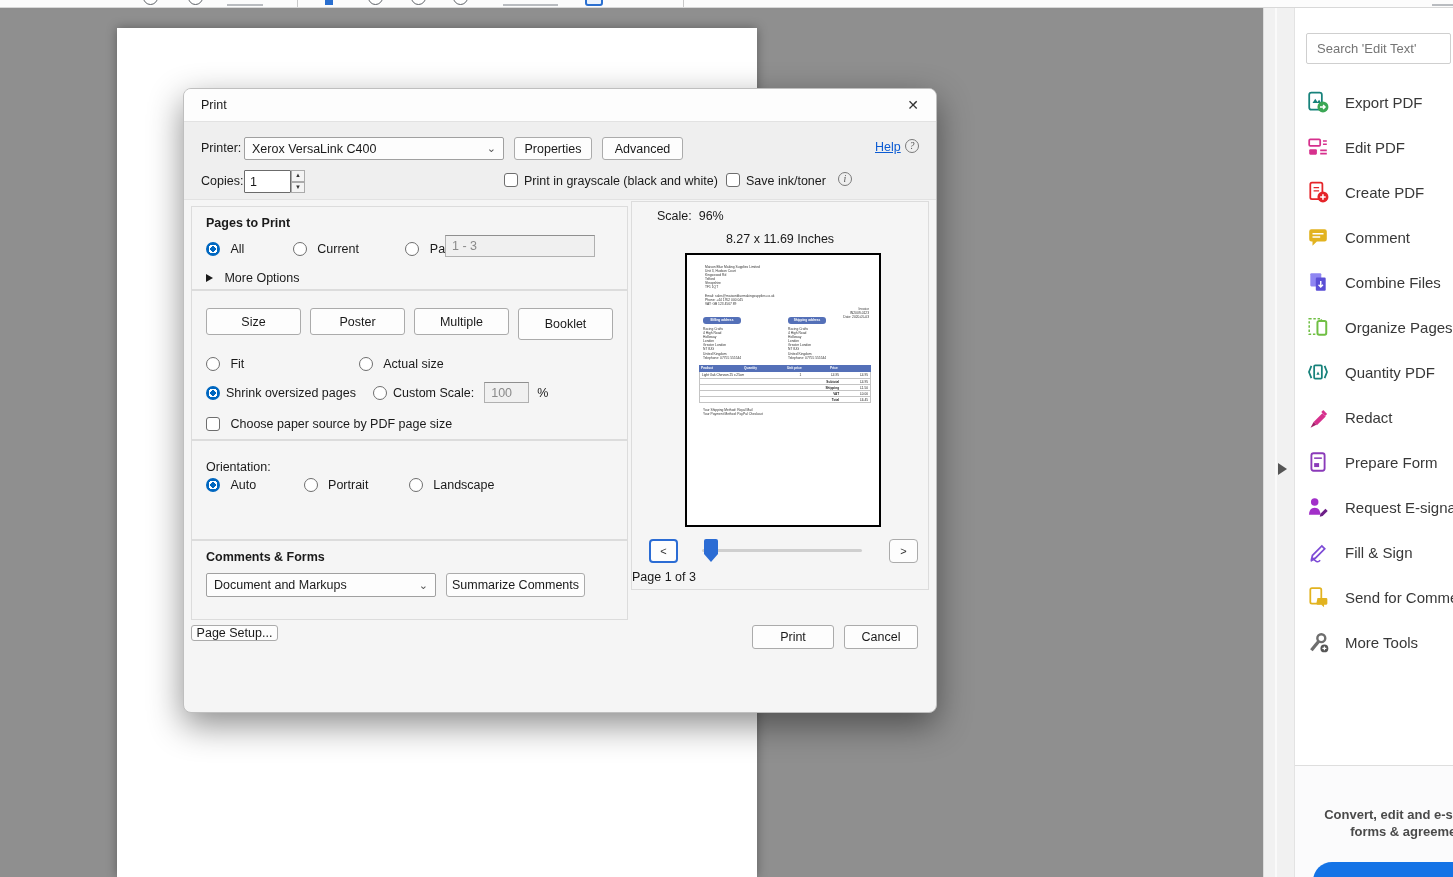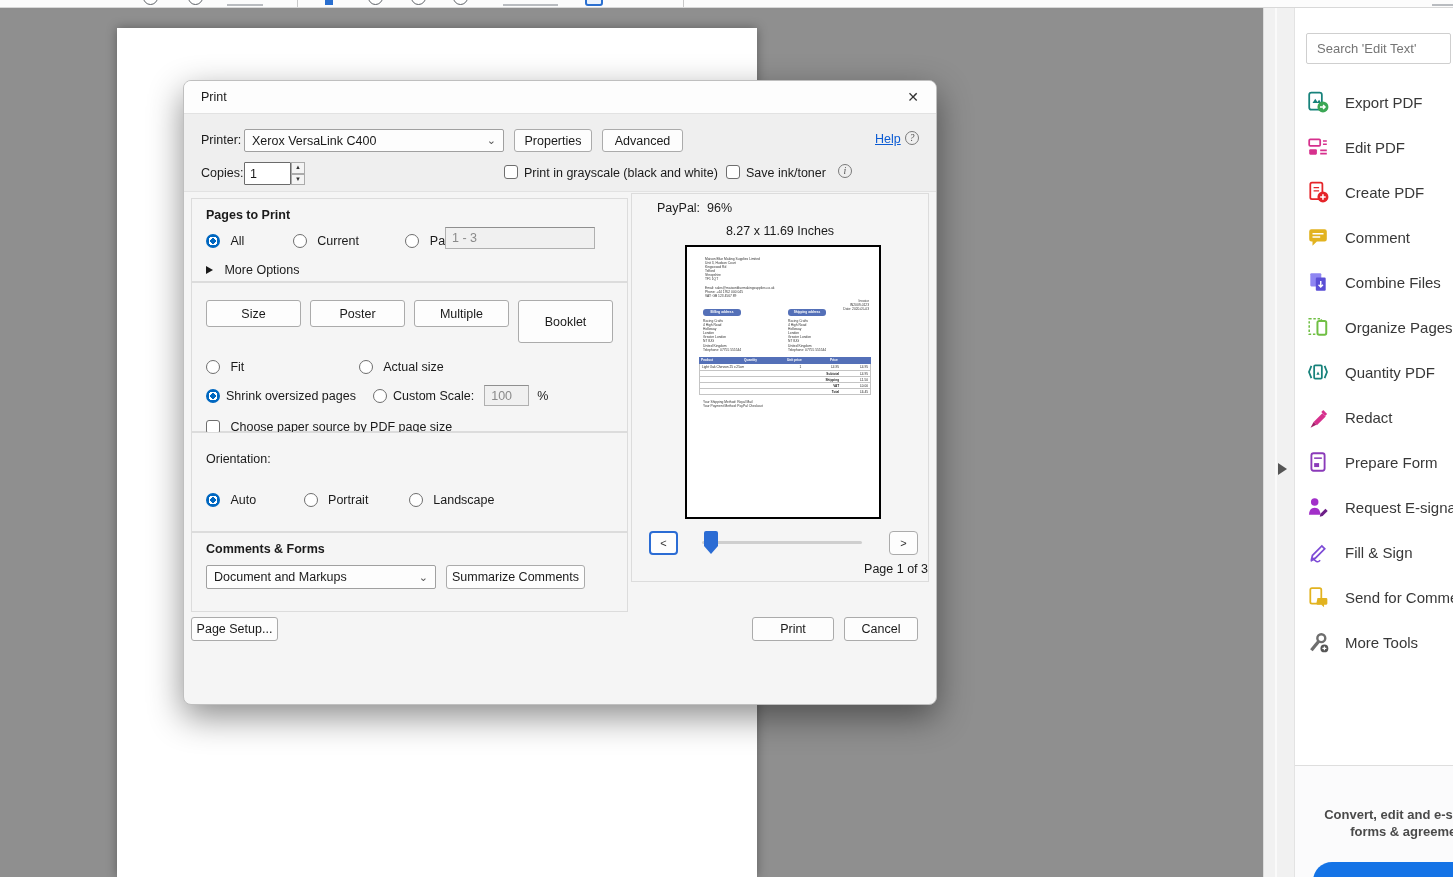--- a/index.html
+++ b/index.html
@@ -37,21 +37,21 @@
   .tool { position:absolute; left:12px; width:280px; height:36px; display:flex; align-items:center; cursor:pointer; }
   .tool .ticon { width:22px; height:22px; margin-right:16px; flex:0 0 22px; }
   .tool .tlabel { font-size:15px; color:#383838; white-space:nowrap; }
   #promo { position:absolute; left:0; top:757px; width:300px; height:112px; background:#fbfbfc; border-top:1px solid #dedede; }
   #promo-text { position:absolute; left:8px; top:40px; width:220px; text-align:center; font-weight:bold;
                 font-size:13px; color:#4a4a4a; line-height:17px; white-space:nowrap; }
   #trial-btn { position:absolute; left:18px; top:96px; width:175px; height:38px; background:#1473e6; color:#fff;
                border:none; border-radius:19px; font-size:13.5px; font-family:"Liberation Sans", sans-serif; cursor:pointer; }
 
   
-  #dialog { position:absolute; left:183px; top:80px; width:754px; height:625px; background:#f5f5f5;
+  #dialog { position:absolute; left:183px; top:88px; width:754px; height:625px; background:#f5f5f5;
             border-radius:8px; box-shadow:0 12px 34px rgba(0,0,0,.45); z-index:50; overflow:hidden;
             border:1px solid #bfbfbf; }
   #dlg-titlebar { position:absolute; left:0; top:0; width:100%; height:32px; background:#fdfdfd;
                   display:flex; align-items:center; }
   #dlg-title { font-size:12.5px; color:#1a1a1a; margin-left:17px; }
   #dlg-close { position:absolute; right:10px; top:3px; width:26px; height:26px; text-align:center; line-height:26px;
                font-size:14px; color:#333; cursor:pointer; }
   #dlg-header { position:absolute; left:0; top:32px; width:100%; height:79px; background:#efefef;
                 border-top:1px solid #e2e2e2; border-bottom:1px solid #e2e2e2; }
   .lbl { font-size:12.5px; color:#1a1a1a; }
@@ -315,21 +315,21 @@
       <span class="more-arrow"></span>
       <span class="lbl">More Options</span>
     </div>
   </div>
 
   <div class="section" style="top:201px;height:150px">
     <div style="display:flex;gap:9px;margin-top:8px">
       <button class="btn" style="flex:1;height:27px">Size</button>
       <button class="btn" style="flex:1;height:27px">Poster</button>
       <button class="btn" style="flex:1;height:27px">Multiple</button>
-      <button class="btn" style="flex:1;height:43px">Booklet</button>
+      <button class="btn" style="flex:1;height:32px">Booklet</button>
     </div>
     <div style="margin-top:14px">
       <span class="radio off"></span>
       <span class="lbl">Fit</span>
       <span class="radio off" style="margin-left:110px"></span>
       <span class="lbl">Actual size</span>
     </div>
     <div style="margin-top:10px;display:flex;align-items:center">
       <span class="radio on"></span>
       <span class="lbl">Shrink oversized pages</span>
@@ -339,21 +339,21 @@
       <span class="lbl" style="margin-left:8px">%</span>
     </div>
     <div style="margin-top:11px">
       <span class="checkbox off"></span>
       <span class="lbl">Choose paper source by PDF page size</span>
     </div>
   </div>
 
   <div class="section" style="top:351px;height:100px">
     <div class="lbl" style="margin-top:10px">Orientation:</div>
-    <div style="margin-top:24px">
+    <div style="margin-top:1px">
       <span class="radio on"></span>
       <span class="lbl">Auto</span>
       <span class="radio off" style="margin-left:43px"></span>
       <span class="lbl">Portrait</span>
       <span class="radio off" style="margin-left:36px"></span>
       <span class="lbl">Landscape</span>
     </div>
   </div>
 
   <div class="section" style="top:451px;height:80px">
@@ -362,21 +362,21 @@
       <div class="combo" style="width:230px;height:24px">
         <span>Document and Markups</span>
         <span class="chev">⌄</span>
       </div>
       <button class="btn" style="width:139px;height:24px;margin-left:10px">Summarize Comments</button>
     </div>
   </div>
 
   <div id="preview-box">
     <span class="lbl abs" style="left:25px;top:7px">
-      <span>PayPal:</span>&nbsp;&nbsp;<span>96%</span>
+      <span>Scale:</span>&nbsp;&nbsp;<span>96%</span>
     </span>
     <div class="lbl abs" style="left:0;top:30px;width:100%;text-align:center">8.27 x 11.69 Inches</div>
 
     <div id="page-thumb">
       <div class="inv inv-lines" style="left:18px;top:10px">
           <div>Maison Blue Making Supplies Limited</div>
           <div>Unit 3, Hudson Court</div>
           <div>Kingswood Rd</div>
           <div>Telford</div>
           <div>Shropshire</div>
@@ -452,20 +452,20 @@
       <div class="inv inv-lines" style="left:16px;top:153px">
           <div>Your Shipping Method: Royal Mail</div>
           <div>Your Payment Method: PayPal Checkout</div>
         </div>
     </div>
 
     <button class="nav-btn focused" style="left:17px;top:337px">&lt;</button>
     <div id="slider-track"></div>
     <div id="slider-handle"></div>
     <button class="nav-btn" style="left:257px;top:337px">&gt;</button>
-    <div class="lbl abs" style="left:0;top:368px;width:100%;text-align:right">Page 1 of 3</div>
-  </div>
-
-  <button class="btn abs" style="left:7px;top:536px;width:87px;height:24px">Page Setup...</button>
+    <div class="lbl abs" style="left:0;top:368px;width:100%;text-align:left">Page 1 of 3</div>
+  </div>
+
+  <button class="btn abs" style="left:7px;top:536px;width:87px;height:16px">Page Setup...</button>
   <button class="btn abs" style="left:568px;top:536px;width:82px;height:24px">Print</button>
   <button class="btn abs" style="left:660px;top:536px;width:74px;height:24px">Cancel</button>
 
 </div>
 
 </body></html>

